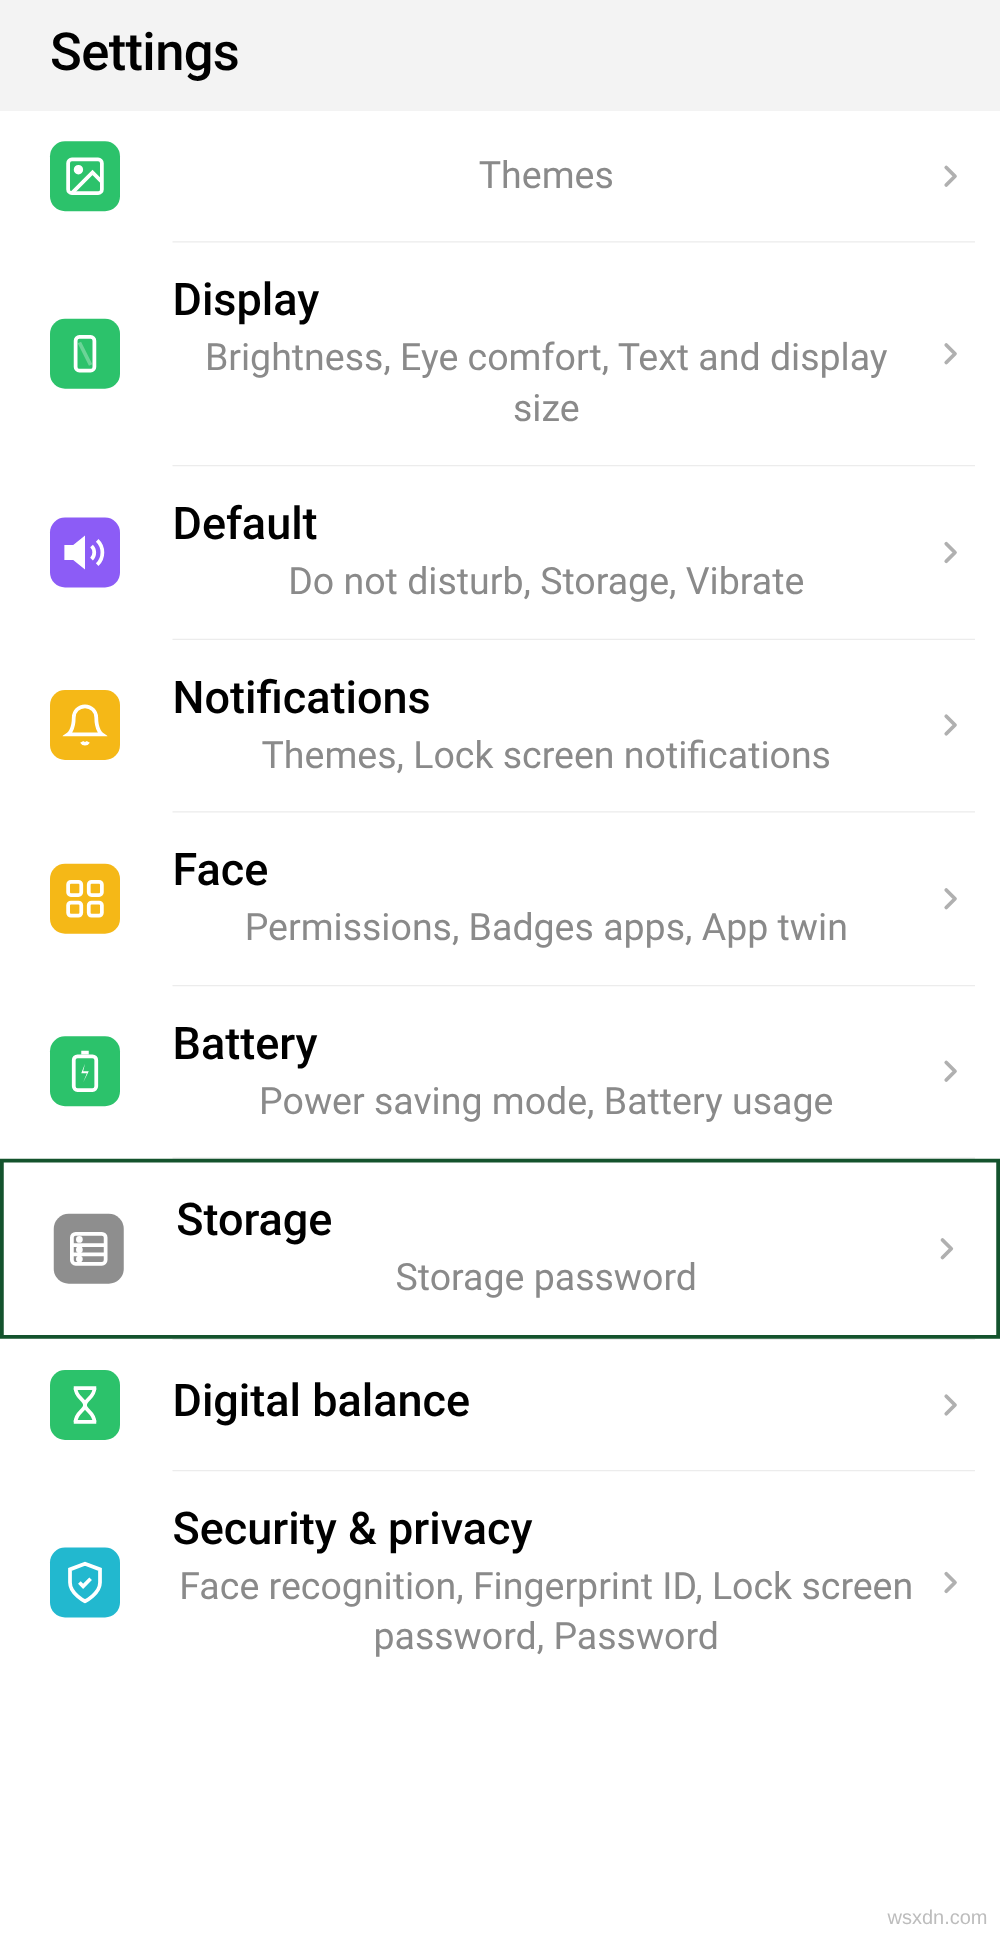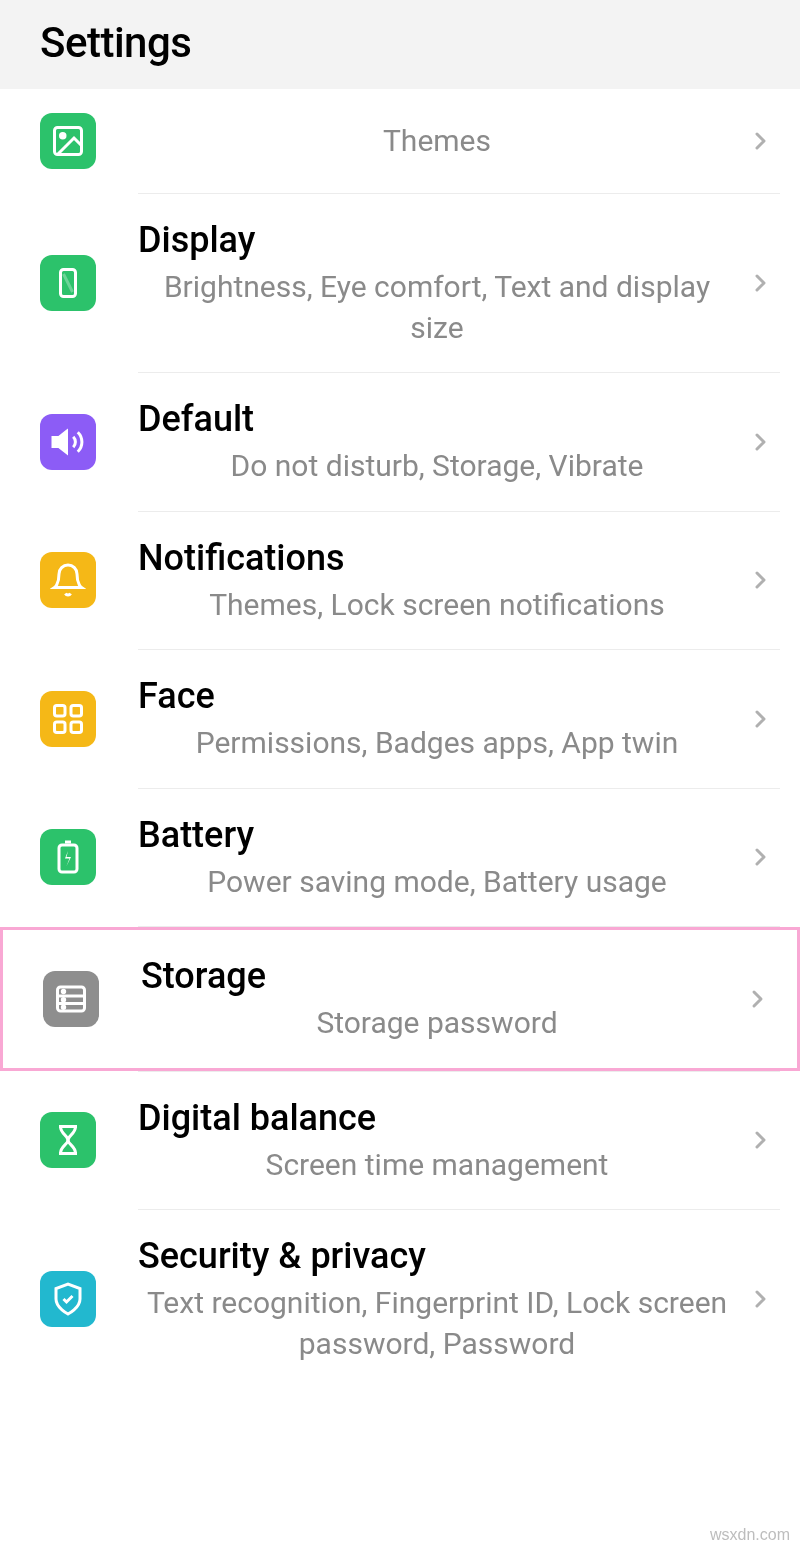--- a/index.html
+++ b/index.html
@@ -61,21 +61,21 @@
       height: 24px;
       color: #b0b0b0;
     }
     .divider {
       height: 1px;
       background: #ececec;
       margin-left: 138px;
       margin-right: 20px;
     }
     .highlight-box {
-      border: 3px solid #f9a8d4;
+      border: 3px solid #14532d;
       position: relative;
     }
     .watermark {
       position: fixed;
       bottom: 20px;
       right: 10px;
       font-size: 16px;
       color: #bdbdbd;
       font-family: Arial, sans-serif;
     }
@@ -242,41 +242,40 @@
         <div class="item-icon" style="background: rgb(44, 194, 107);">
           <svg width="36" height="36" viewBox="0 0 24 24" fill="none" stroke="#fff" stroke-width="2">
             <path d="M6 3h12"></path>
             <path d="M6 21h12"></path>
             <path d="M7 3c0 5 5 6 5 9s-5 4-5 9"></path>
             <path d="M17 3c0 5-5 6-5 9s5 4 5 9"></path>
           </svg>
         </div>
         <div class="item-body">
           <div class="item-title">Digital balance</div>
-          <div class="item-subtitle">Screen time management</div>
         </div>
         <span>
           <svg class="chevron" viewBox="0 0 24 24" fill="none" stroke="currentColor" stroke-width="3" stroke-linecap="round" stroke-linejoin="round">
             <polyline points="9 5 16 12 9 19"></polyline>
           </svg>
         </span>
       </div>
     </div>
     <div class="divider"></div>
     <div>
       <div class="item">
         <div class="item-icon" style="background: rgb(34, 184, 207);">
           <svg width="36" height="36" viewBox="0 0 24 24" fill="none" stroke="#fff" stroke-width="2">
             <path d="M12 22s8-4 8-10V5l-8-3-8 3v7c0 6 8 10 8 10z"></path>
             <polyline points="9 12 11 14 15 10"></polyline>
           </svg>
         </div>
         <div class="item-body">
           <div class="item-title">Security &amp; privacy</div>
-          <div class="item-subtitle">Text recognition, Fingerprint ID, Lock screen password, Password</div>
+          <div class="item-subtitle">Face recognition, Fingerprint ID, Lock screen password, Password</div>
         </div>
         <span>
           <svg class="chevron" viewBox="0 0 24 24" fill="none" stroke="currentColor" stroke-width="3" stroke-linecap="round" stroke-linejoin="round">
             <polyline points="9 5 16 12 9 19"></polyline>
           </svg>
         </span>
       </div>
     </div>
   </div>
 

